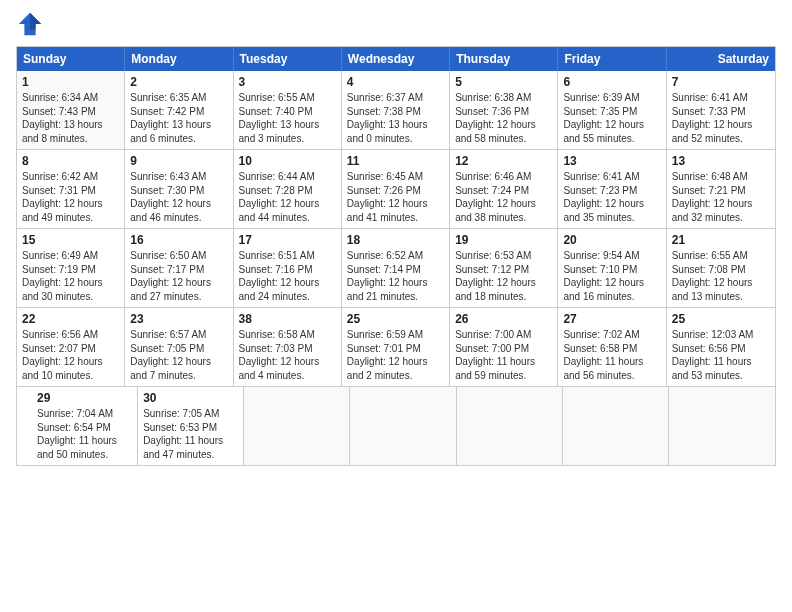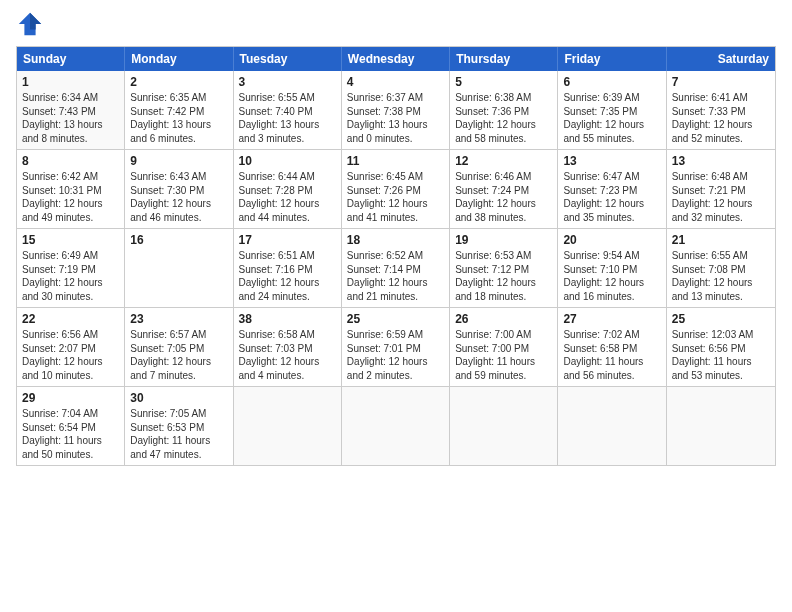--- a/index.html
+++ b/index.html
@@ -83,21 +83,21 @@
       flex: 1;
       display: flex;
       flex-direction: column;
     }
     .cal-week {
       display: grid;
       grid-template-columns: repeat(7, 1fr);
       flex: 1;
       border-bottom: 1px solid #ccc;
     }
-    .cal-week:last-child { border-bottom: none; }
+    .cal-week:last-child { border-bottom: none; margin-left: 15px; }
     .cal-cell {
       border-right: 1px solid #ccc;
       padding: 4px 5px;
       font-size: 10px;
       color: #333;
       vertical-align: top;
       background: #fff;
       min-height: 0;
     }
     .cal-cell:last-child { border-right: none; }
@@ -195,21 +195,21 @@
             <div class="day-info">Sunrise: 6:41 AM
 Sunset: 7:33 PM
 Daylight: 12 hours
 and 52 minutes.</div>
           </div>
         </div>
         <div class="cal-week">
           <div class="cal-cell">
             <span class="day-num">8</span>
             <div class="day-info">Sunrise: 6:42 AM
-Sunset: 10:31 PM
+Sunset: 7:31 PM
 Daylight: 12 hours
 and 49 minutes.</div>
           </div>
           <div class="cal-cell">
             <span class="day-num">9</span>
             <div class="day-info">Sunrise: 6:43 AM
 Sunset: 7:30 PM
 Daylight: 12 hours
 and 46 minutes.</div>
           </div>
@@ -229,21 +229,21 @@
           </div>
           <div class="cal-cell">
             <span class="day-num">12</span>
             <div class="day-info">Sunrise: 6:46 AM
 Sunset: 7:24 PM
 Daylight: 12 hours
 and 38 minutes.</div>
           </div>
           <div class="cal-cell">
             <span class="day-num">13</span>
-            <div class="day-info">Sunrise: 6:47 AM
+            <div class="day-info">Sunrise: 6:41 AM
 Sunset: 7:23 PM
 Daylight: 12 hours
 and 35 minutes.</div>
           </div>
           <div class="cal-cell">
             <span class="day-num">13</span>
             <div class="day-info">Sunrise: 6:48 AM
 Sunset: 7:21 PM
 Daylight: 12 hours
 and 32 minutes.</div>
@@ -252,20 +252,24 @@
         <div class="cal-week">
           <div class="cal-cell">
             <span class="day-num">15</span>
             <div class="day-info">Sunrise: 6:49 AM
 Sunset: 7:19 PM
 Daylight: 12 hours
 and 30 minutes.</div>
           </div>
           <div class="cal-cell">
             <span class="day-num">16</span>
+            <div class="day-info">Sunrise: 6:50 AM
+Sunset: 7:17 PM
+Daylight: 12 hours
+and 27 minutes.</div>
           </div>
           <div class="cal-cell">
             <span class="day-num">17</span>
             <div class="day-info">Sunrise: 6:51 AM
 Sunset: 7:16 PM
 Daylight: 12 hours
 and 24 minutes.</div>
           </div>
           <div class="cal-cell">
             <span class="day-num">18</span>

